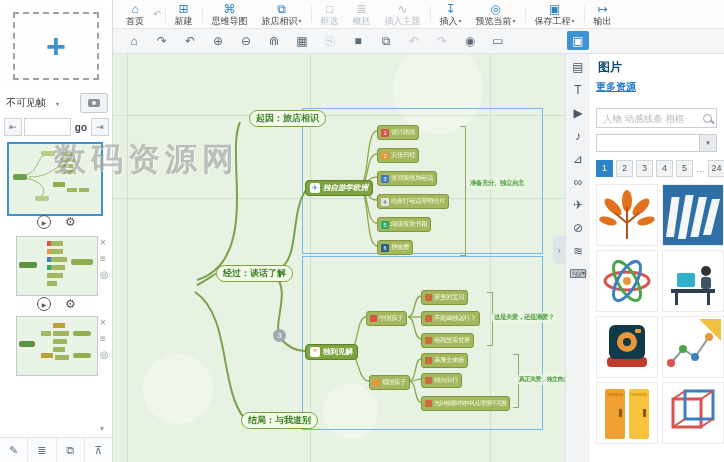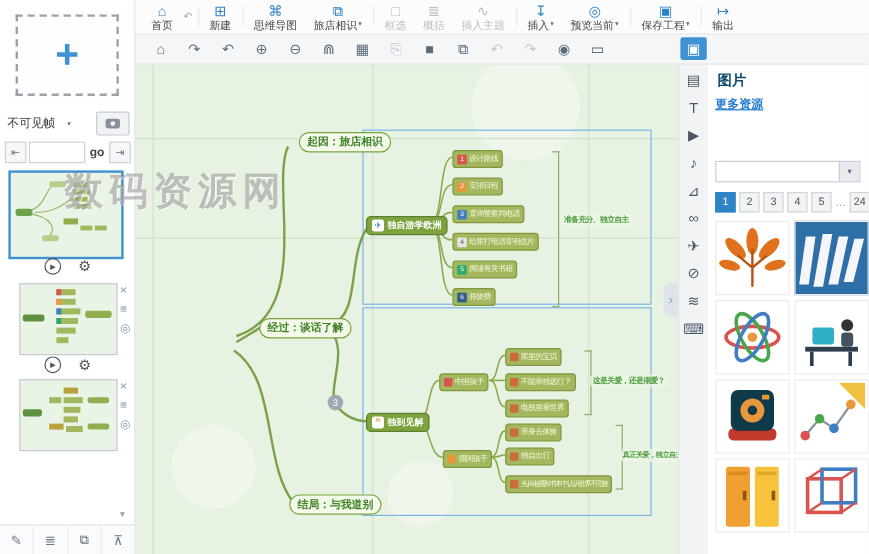--- a/index.html
+++ b/index.html
@@ -341,21 +341,21 @@
       <path d="M296,327 C304,327 301,305 308,305"></path>
       <path d="M296,327 C304,327 304,325 308,325"></path>
       <path d="M296,327 C304,327 301,348 308,348"></path>
     </svg>
 
 
     <div class="capsule" style="left:136px;top:56px;">起因：旅店相识</div>
     <div class="capsule" style="left:103px;top:211px;">经过：谈话了解</div>
     <div class="capsule" style="left:128px;top:358px;">结局：与我道别</div>
 
-    <div class="topic" style="left:192px;top:126px;">
+    <div class="topic" style="left:192px;top:126px;font-style:italic;">
       <span class="t-badge blue">✈</span>
       <span>独自游学欧洲</span>
     </div>
     <div class="child" style="left:264px;top:71px;">
       <span class="n-badge" style="background:#d9534f;">1</span>
       <span>设计路线</span>
     </div>
     <div class="child" style="left:264px;top:94px;">
       <span class="n-badge" style="background:#e8973a;">2</span>
       <span>安排日程</span>
@@ -439,20 +439,24 @@
     <span class="strip-ico">⊘</span>
     <span class="strip-ico">≋</span>
     <span class="strip-ico">⌨</span>
   </div>
 
   <div class="panel">
     <div class="panel-title">图片</div>
     <div class="btn-row">
       <span class="more-link">更多资源</span>
     </div>
+    <div class="search-box">
+      <input class="search-input" placeholder="人物 动感线条 相框" style="">
+      <span class="mag"></span>
+    </div>
     <div class="select-box">
       <span class="select-caret">▾</span>
     </div>
     <div class="pagination">
       <span class="page active">1</span>
       <span class="page">2</span>
       <span class="page">3</span>
       <span class="page">4</span>
       <span class="page">5</span>
       <span class="ellipsis">…</span>

